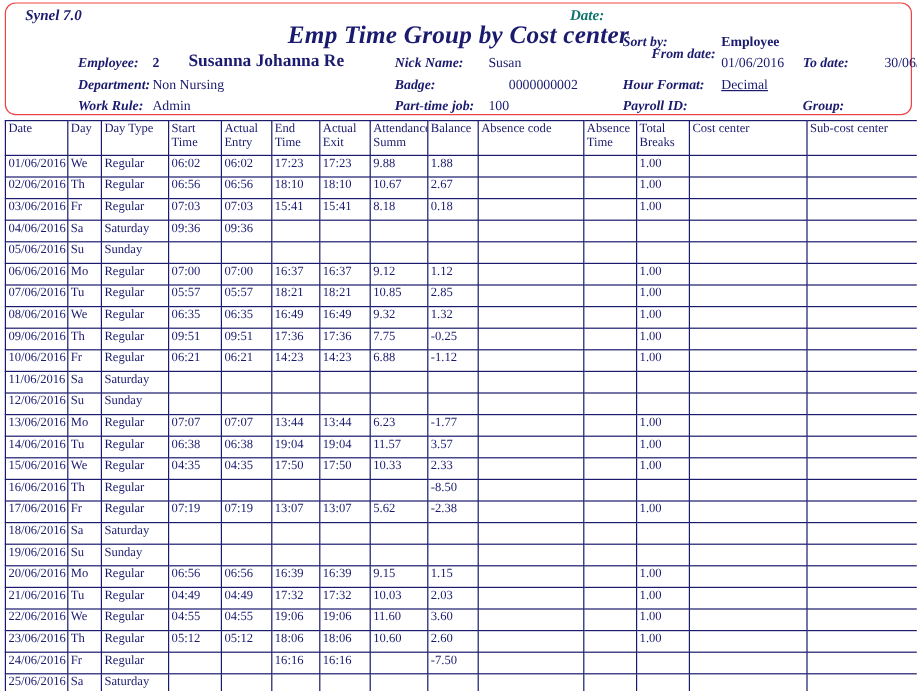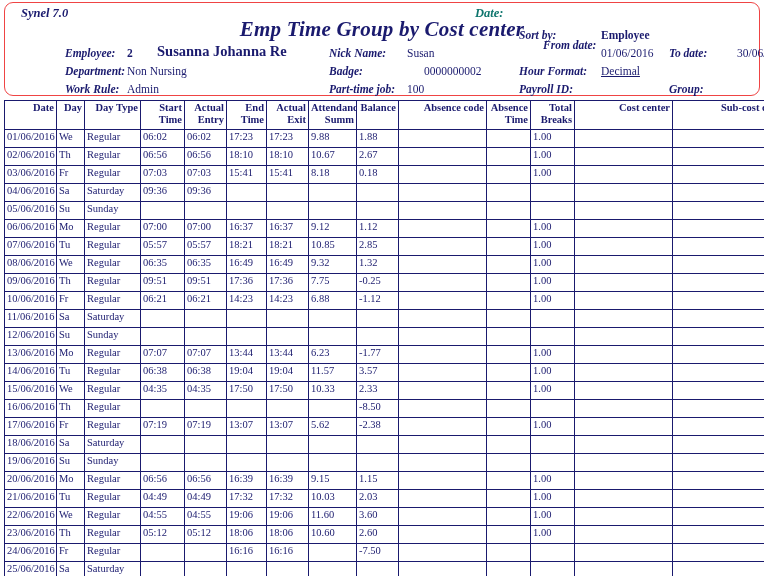--- a/index.html
+++ b/index.html
@@ -105,22 +105,22 @@
   table.grid th, table.grid td {
     border: 1px solid #1a1a6e;
     padding: 1px 2px;
     vertical-align: top;
     height: 15px;
     line-height: 12px;
     overflow: hidden;
     white-space: nowrap;
   }
   table.grid th {
-    font-weight: bold;
-    text-align: right;
+    font-weight: normal;
+    text-align: left;
     height: 26px;
     vertical-align: top;
     line-height: 11.5px;
     white-space: normal;
   }
   td.num { text-align: left; }
   .c-date   { width: 52px; }
   .c-day    { width: 28px; }
   .c-dtype  { width: 56px; }
   .c-start  { width: 44px; }

